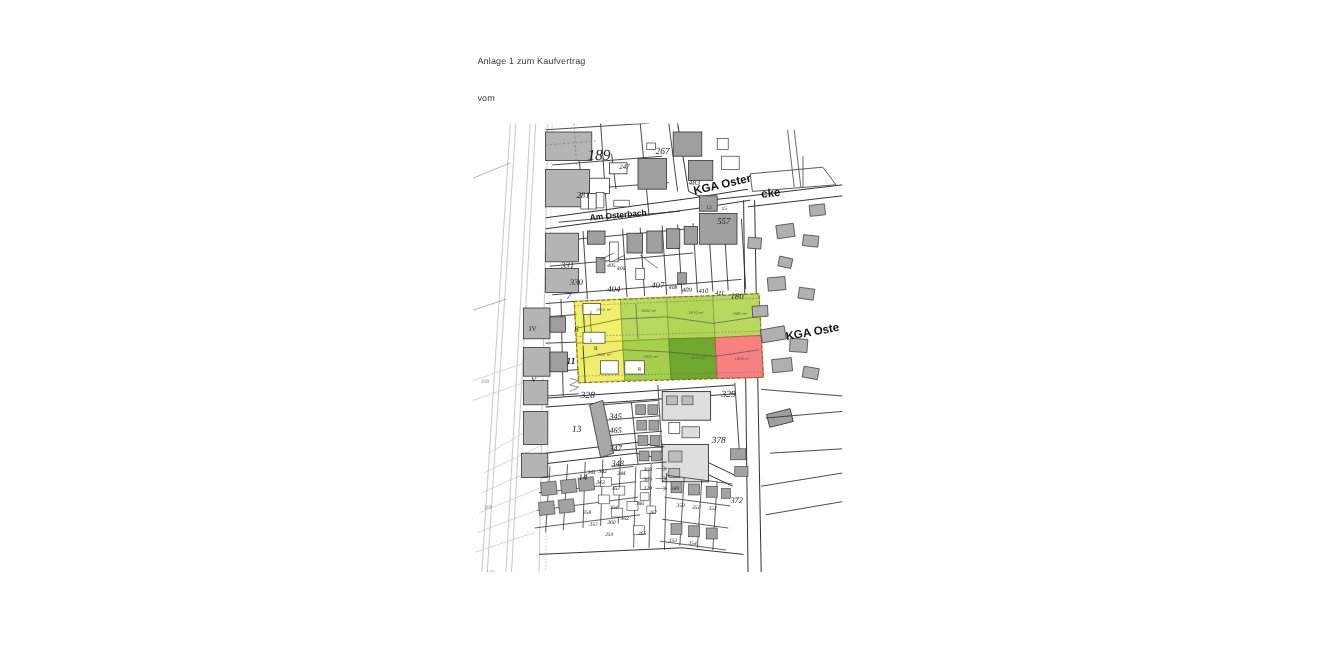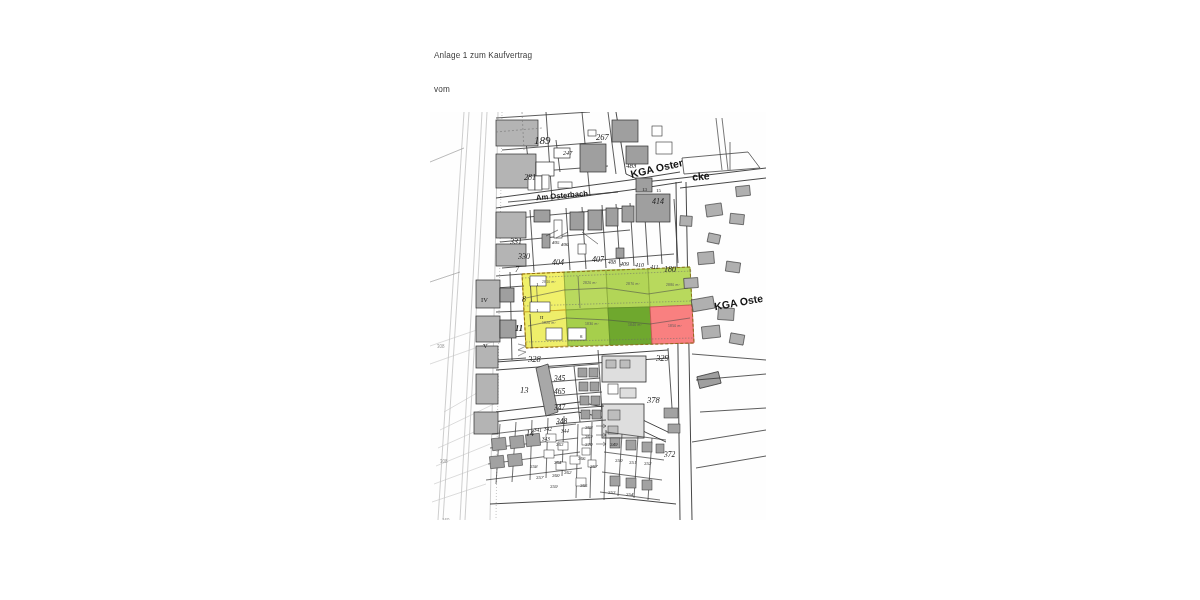--- a/index.html
+++ b/index.html
@@ -351,26 +351,26 @@
       <g stroke="#8c8c8c" fill="none" stroke-width="0.6">
         <path d="M0 50 L34 36"></path>
         <path d="M0 170 L30 160"></path>
       </g>
     </svg>
 
     <div class="street" style="left:106px;top:79px;font-size:7.6px;transform:rotate(-5deg);">Am Osterbach</div>
     <div class="street" style="left:200px;top:50px;font-size:10.5px;transform:rotate(-13deg);">KGA Oster</div>
     <div class="street" style="left:262px;top:58px;font-size:10.5px;transform:rotate(-5deg);">cke</div>
     <div class="street" style="left:284px;top:184px;font-size:10.5px;transform:rotate(-10deg);">KGA Oste</div>
-  <div class="mlabel" style="left: 104px; top: 22px; font-size: 11px; text-align: right;">189</div>
+  <div class="mlabel" style="left: 104px; top: 22px; font-size: 14px; text-align: right;">189</div>
       <div class="mlabel" style="left: 166px; top: 20px; font-size: 8.5px;">267</div>
       <div class="mlabel" style="left: 133px; top: 37px; font-size: 6.2px;">247</div>
       <div class="mlabel" style="left: 94px; top: 61px; font-size: 8px;">281</div>
       <div class="mlabel" style="left: 196px; top: 50px; font-size: 7px;">483</div>
-      <div class="mlabel" style="left: 222px; top: 85px; font-size: 8px;">414</div>
+      <div class="mlabel" style="left: 222px; top: 85px; font-size: 8px;">557</div>
       <div class="mlabel" style="left: 80px; top: 125px; font-size: 8px;">331</div>
       <div class="mlabel" style="left: 88px; top: 140px; font-size: 8px;">330</div>
       <div class="mlabel" style="left: 85px; top: 152px; font-size: 8.5px;">7</div>
       <div class="mlabel" style="left: 122px; top: 128px; font-size: 5px;">405</div>
       <div class="mlabel" style="left: 131px; top: 130px; font-size: 5px;">406</div>
       <div class="mlabel" style="left: 122px; top: 146px; font-size: 8px;">404</div>
       <div class="mlabel" style="left: 162px; top: 143px; font-size: 8px;">407</div>
       <div class="mlabel" style="left: 178px; top: 147px; font-size: 5.2px;">408</div>
       <div class="mlabel" style="left: 190px; top: 149px; font-size: 6px;">409</div>
       <div class="mlabel" style="left: 205px; top: 150px; font-size: 6px;">410</div>

